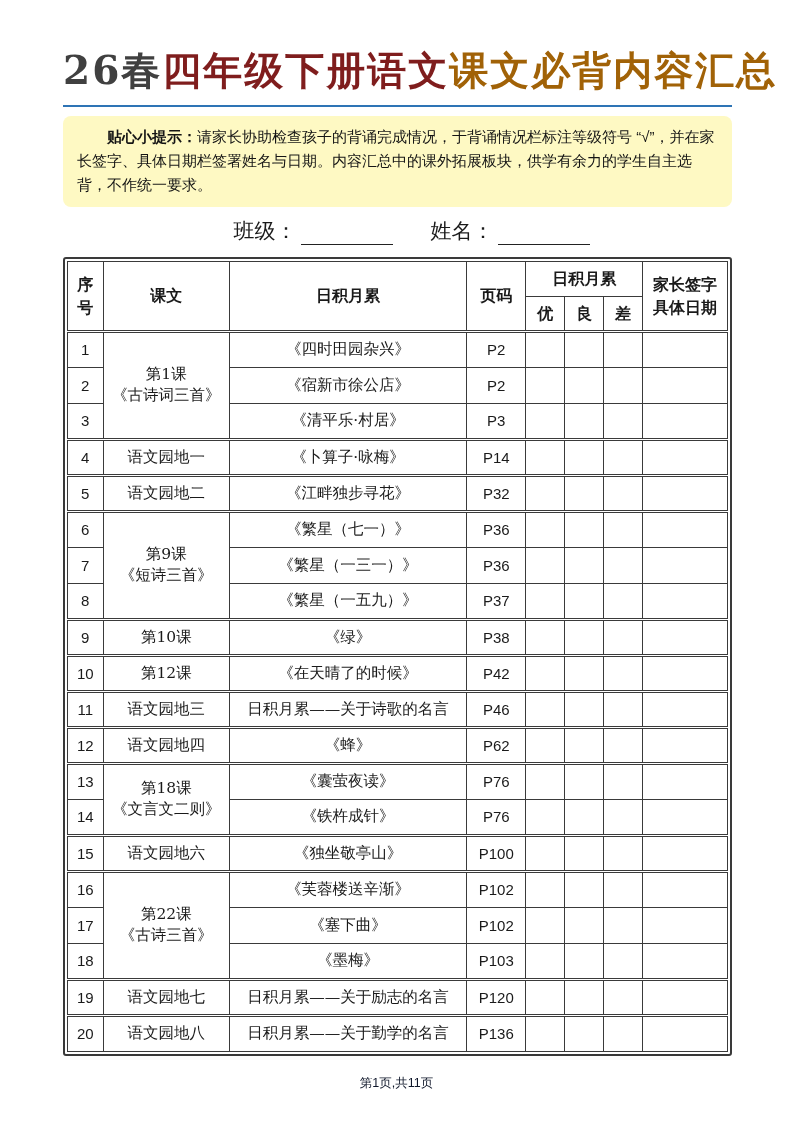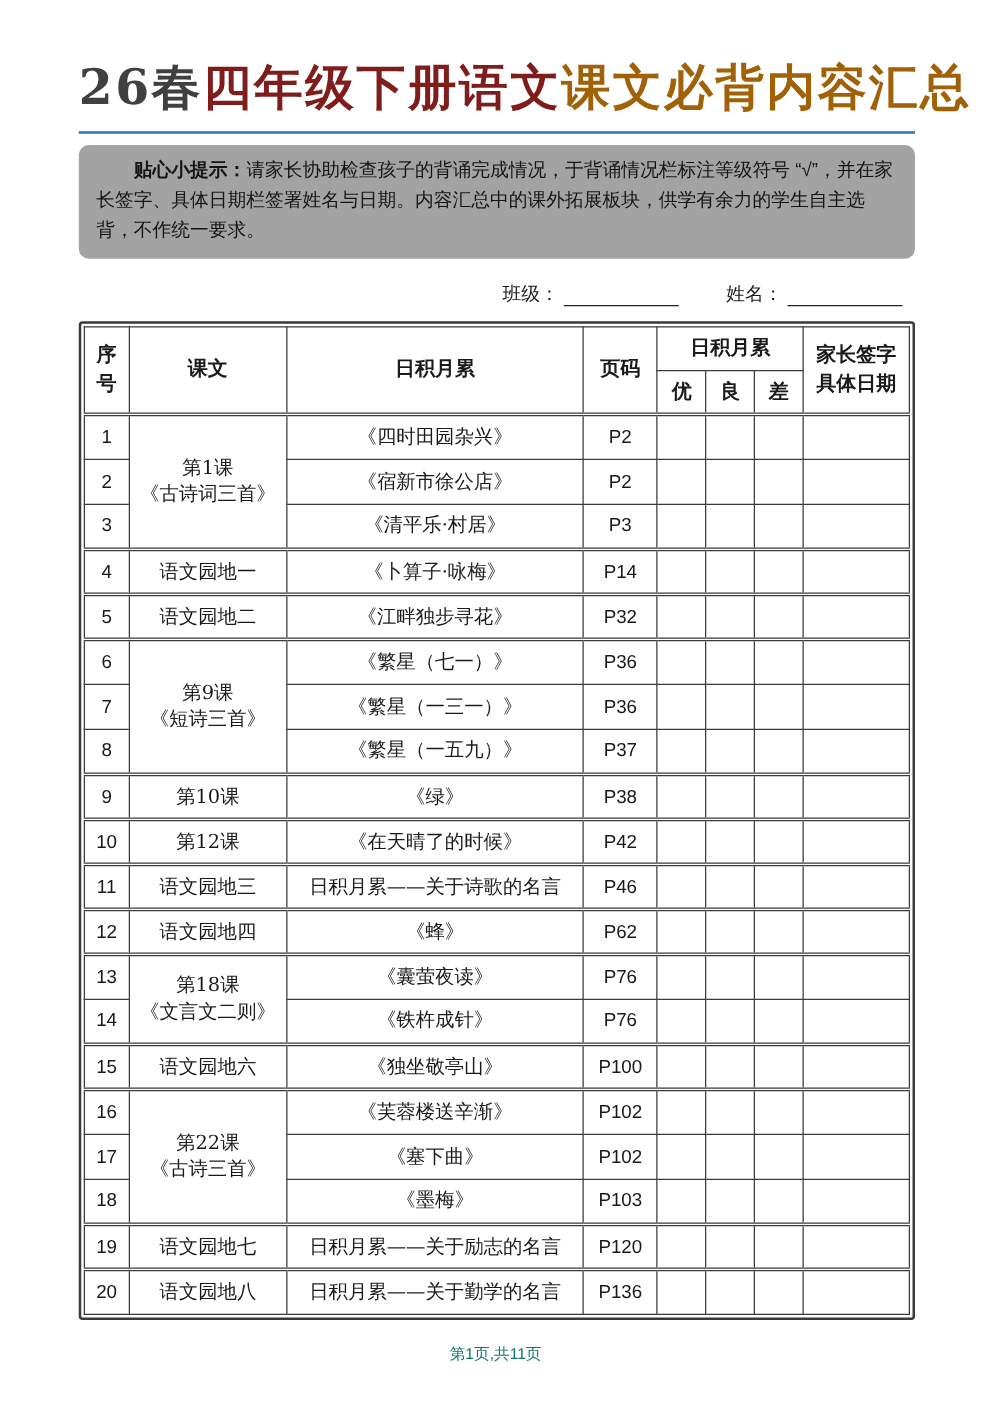--- a/index.html
+++ b/index.html
@@ -27,38 +27,38 @@
     line-height: 1.15;
     white-space: nowrap;
   }
   .title .t-red  { color: #404040; }
   .title .t-black{ color: #7f1d1d; }
   .title .t-blue { color: #a16207; }
 
   
   .tip-box {
     margin-top: 9px;
-    background: #a3a3a3;
+    background: #fef9c3;
     border-radius: 8px;
     padding: 9px 14px 10px 14px;
     font-size: 15px;
     line-height: 24px;
     color: #141414;
   }
   .tip-box p { text-indent: 2em; }
   .tip-box .tip-lead { font-weight: bold; }
 
   
   .id-line {
     margin-top: 12px;
     height: 26px;
     display: flex;
-    justify-content: flex-end;
+    justify-content: center;
     align-items: flex-end;
-    font-size: 15px;
+    font-size: 21px;
     padding-right: 10px;
   }
   .id-item { display: flex; align-items: flex-end; margin-left: 38px; }
   .blank {
     display: inline-block;
     width: 92px;
     border-bottom: 1.5px solid #222;
     height: 18px;
     margin-left: 4px;
   }
@@ -105,21 +105,21 @@
   td.cell-course { padding: 2px 0; }
 
   
   .footer {
     position: absolute;
     left: 0;
     bottom: 30px;
     width: 100%;
     text-align: center;
     font-size: 12.5px;
-    color: #0f766e;
+    color: #0f172a;
   }
 </style>
 </head>
 <body>
 
 <div class="page">
 
   <div class="title-wrap">
     <div class="title">
       <span class="t-red">26春</span><span class="t-black">四年级下册语文</span><span class="t-blue">课文必背内容汇总</span>

